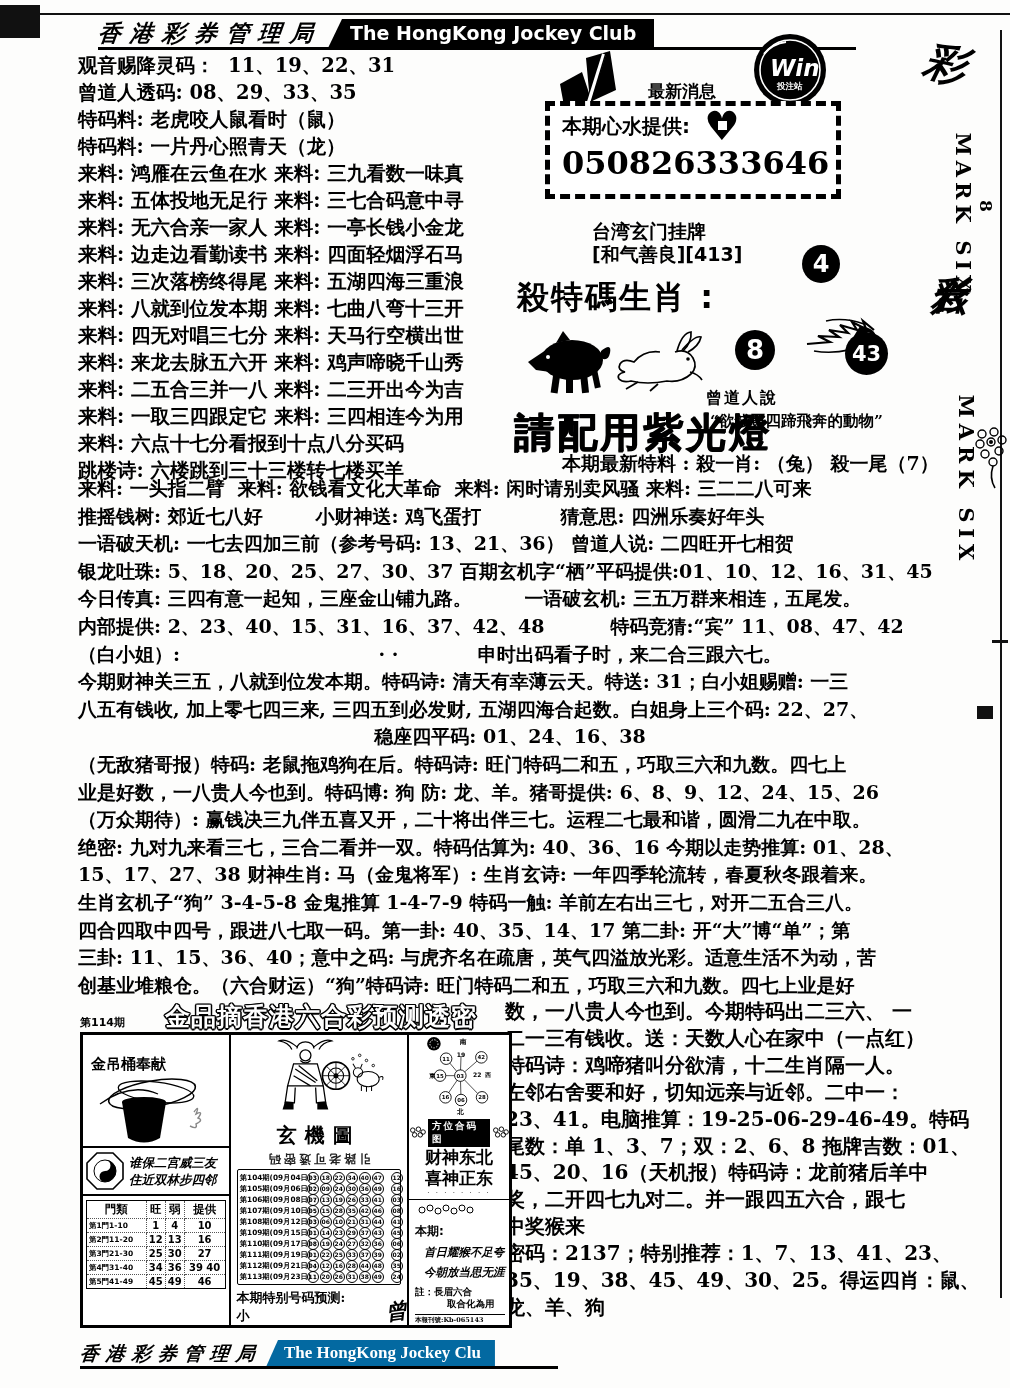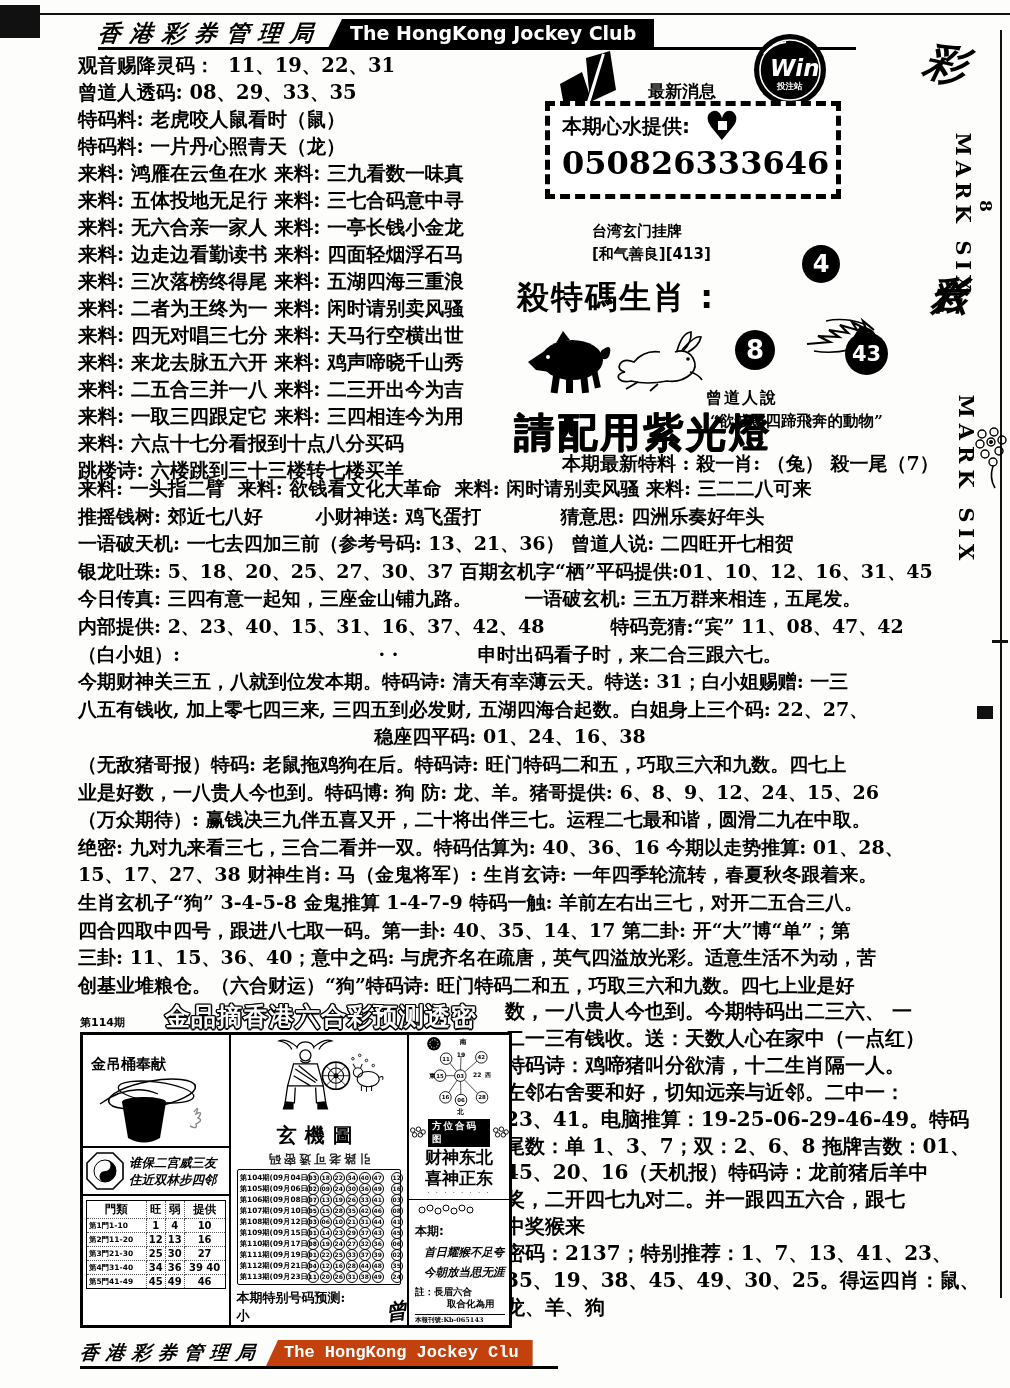--- a/index.html
+++ b/index.html
@@ -15,42 +15,42 @@
   
   .hdr{position:absolute;left:98px;top:18px;display:flex;align-items:center;}
   .hdr-cn{font-size:23px;font-weight:900;font-style:italic;letter-spacing:9px;white-space:nowrap;
           font-family:"DejaVu Serif",serif;transform:skewX(-6deg);}
   .hdr-en{background:#000;color:#fff;font-family:"DejaVu Sans","Liberation Sans",sans-serif;
           font-weight:bold;font-size:19px;padding:3px 18px 4px 22px;white-space:nowrap;
           clip-path:polygon(14px 0,100% 0,100% 100%,0 100%);margin-left:6px;}
   .hdr-rule{position:absolute;left:98px;top:47px;width:758px;height:3px;background:#000;}
   .ftr{position:absolute;left:80px;top:1340px;display:flex;align-items:center;}
   .ftr-cn{font-size:19px;font-weight:900;font-style:italic;letter-spacing:7px;white-space:nowrap;transform:skewX(-6deg);}
-  .ftr-en{background:#c2410c;color:#fff;font-family:Liberation Mono, monospace;font-weight:bold;
+  .ftr-en{background:#0369a1;color:#fff;font-family:Liberation Serif, serif;font-weight:bold;
           font-size:17px;padding:3px 14px 4px 18px;white-space:nowrap;clip-path:polygon(12px 0,100% 0,100% 100%,0 100%);margin-left:4px;}
   .ftr-rule{position:absolute;left:80px;top:1366px;width:478px;height:3px;background:#000;}
 
   
   .left-block{position:absolute;left:78px;top:52px;width:482px;}
   .ln{font-size:19.5px;font-weight:bold;line-height:27px;white-space:pre;}
   .main-block{position:absolute;left:78px;top:475px;width:864px;}
   .ln2{font-size:19px;font-weight:bold;line-height:27.6px;white-space:pre;}
   .ln2.center{text-align:center;white-space:normal;}
   .right-colblock{position:absolute;left:505px;top:998px;width:442px;}
   .ln3{font-size:20px;font-weight:bold;line-height:26.9px;white-space:pre;}
 
   
   .news-label{position:absolute;left:648px;top:80px;font-family:"DejaVu Sans",sans-serif;font-weight:900;font-size:17px;}
   .tips-box{position:absolute;left:545px;top:101px;width:296px;height:98px;border:5px dashed #000;background:#fff;box-sizing:border-box;padding:4px 12px 2px 12px;}
   .tips-row1{display:flex;align-items:center;gap:14px;}
   .tips-label{font-family:"DejaVu Sans",sans-serif;font-weight:900;font-size:20px;}
   .heart{position:relative;font-size:40px;line-height:32px;}
   .heart .hole{position:absolute;left:14px;top:11px;width:9px;height:9px;background:#fff;}
   .tips-nums{display:flex;justify-content:space-between;font-size:32px;font-weight:bold;margin-top:2px;}
-  .taiwan{position:absolute;left:592px;top:220px;font-family:"DejaVu Sans",sans-serif;font-weight:bold;font-size:15px;line-height:23px;}
+  .taiwan{position:absolute;left:592px;top:220px;font-family:"DejaVu Sans",sans-serif;font-weight:bold;font-size:19px;line-height:23px;}
   .ball{position:absolute;border-radius:50%;background:#000;color:#fff;display:flex;align-items:center;justify-content:center;
         font-family:"DejaVu Sans",sans-serif;font-weight:900;}
   .ball4{left:802px;top:245px;width:38px;height:38px;font-size:24px;}
   .ball8{left:735px;top:330px;width:40px;height:40px;font-size:26px;}
   .ball43{left:845px;top:332px;width:43px;height:43px;font-size:21px;}
   .kill-heading{position:absolute;left:517px;top:276px;font-family:"DejaVu Sans",sans-serif;font-weight:900;font-size:32px;letter-spacing:2px;}
   .zdr-label{position:absolute;left:706px;top:388px;font-weight:bold;font-size:16px;letter-spacing:2px;}
   .zdr-quote{position:absolute;left:710px;top:411px;font-weight:bold;font-size:15.5px;}
   .purple{position:absolute;left:514px;top:405px;font-weight:900;font-size:40px;letter-spacing:3px;font-family:"DejaVu Serif",serif;
           text-shadow:1px 0 #000,0 1px #000;}
@@ -127,21 +127,21 @@
   <div class="left-block">
       <div class="ln">观音赐降灵码：  11、19、22、31</div>
       <div class="ln">曾道人透码: 08、29、33、35</div>
       <div class="ln">特码料: 老虎咬人鼠看时（鼠）</div>
       <div class="ln">特码料: 一片丹心照青天（龙）</div>
       <div class="ln">来料: 鸿雁在云鱼在水 来料: 三九看数一味真</div>
       <div class="ln">来料: 五体投地无足行 来料: 三七合码意中寻</div>
       <div class="ln">来料: 无六合亲一家人 来料: 一亭长钱小金龙</div>
       <div class="ln">来料: 边走边看勤读书 来料: 四面轻烟浮石马</div>
       <div class="ln">来料: 三次落榜终得尾 来料: 五湖四海三重浪</div>
-      <div class="ln">来料: 二者为王终为一 来料: 闲时请别卖风骚</div>
+      <div class="ln">来料: 八就到位发本期 来料: 七曲八弯十三开</div>
       <div class="ln">来料: 四无对唱三七分 来料: 天马行空横出世</div>
       <div class="ln">来料: 来龙去脉五六开 来料: 鸡声啼晓千山秀</div>
       <div class="ln">来料: 二五合三并一八 来料: 二三开出今为吉</div>
       <div class="ln">来料: 一取三四跟定它 来料: 三四相连今为用</div>
       <div class="ln">来料: 六点十七分看报到十点八分买码</div>
       <div class="ln">跳楼诗: 六楼跳到三十三楼转七楼买羊</div>
     </div>
 
   <div class="main-block">
       <div class="ln2">来料: 一头指二臂  来料: 欲钱看文化大革命  来料: 闲时请别卖风骚 来料: 三二二八可来</div>

